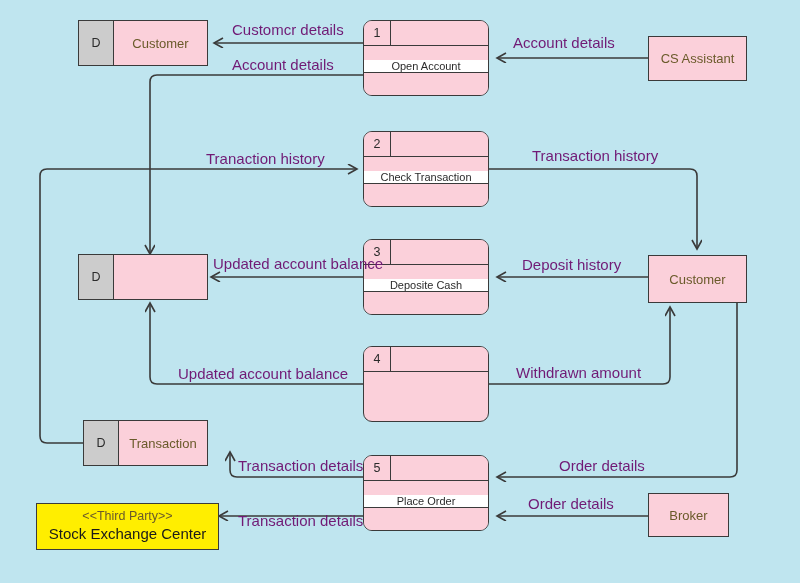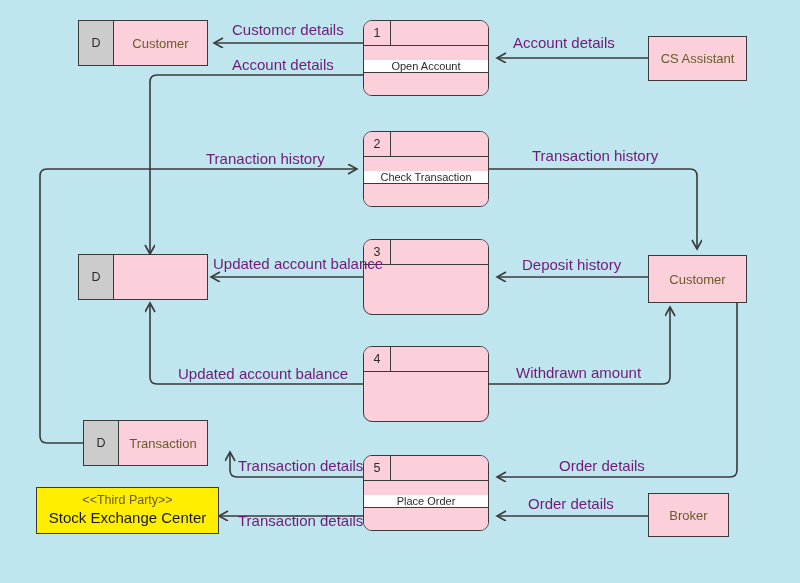--- a/index.html
+++ b/index.html
@@ -110,20 +110,21 @@
     align-items: center;
     justify-content: center;
     font-size: 13px;
     color: #6a5a2a;
     white-space: nowrap;
   }
   .entity.third-party {
     background: #ffee00;
     flex-direction: column;
     line-height: 1.25;
+    margin-top: 16px;
   }
   .entity.third-party .tp-tag {
     color: #6a5a2a;
     font-size: 12.5px;
   }
   .entity.third-party .tp-name {
     color: #1a1a1a;
     font-size: 15px;
   }
   
@@ -201,20 +202,21 @@
       <div class="num-cell">2</div>
     </div>
     <div class="band-mid">Check Transaction</div>
     <div class="band-bot"></div>
   </div>
 
   <div class="node process" style="left:363px; top:239px; width:126px; height:76px;">
     <div class="band-top">
       <div class="num-cell">3</div>
     </div>
+    <div class="band-mid">Deposite Cash</div>
     <div class="band-bot"></div>
   </div>
 
   <div class="node process" style="left:363px; top:346px; width:126px; height:76px;">
     <div class="band-top">
       <div class="num-cell">4</div>
     </div>
     <div class="band-bot"></div>
   </div>
 

